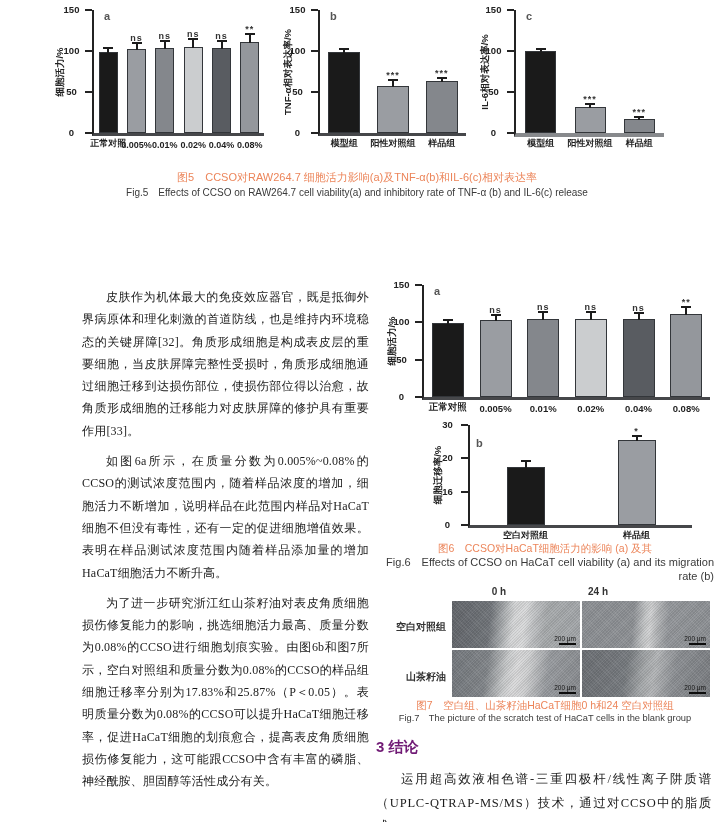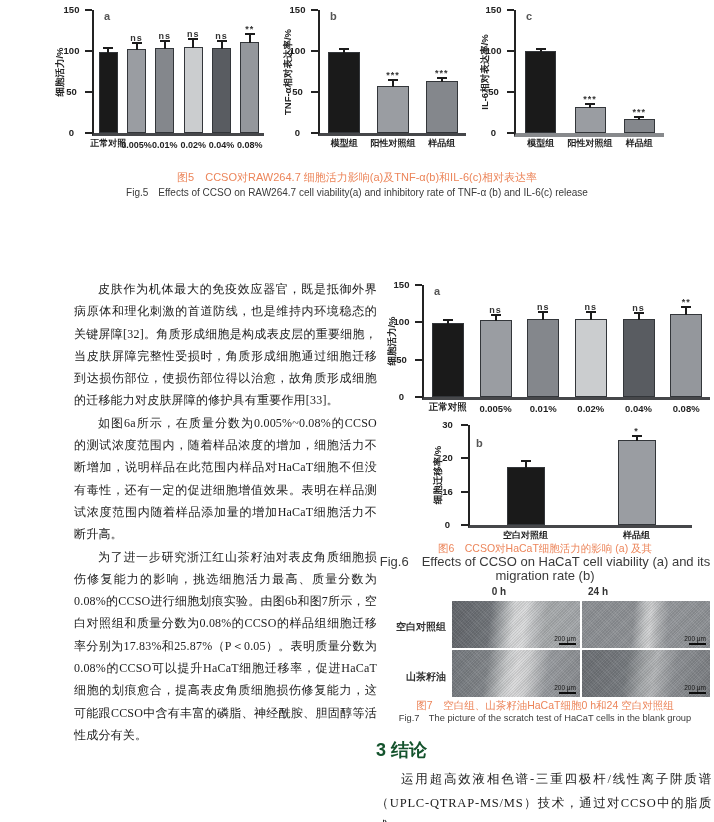--- a/index.html
+++ b/index.html
@@ -47,30 +47,30 @@
   .c6b .ylab{left:62px;top:57px;}
   .c6b .panel{left:6px;top:12px;}
   
   .cap-cn{color:#ec855a;}
   .cap-en{color:#3a3a3a;}
   #fig5-caption{position:absolute;left:0;top:170px;width:714px;text-align:center;}
   #fig5-caption .cap-cn{font-size:11px;line-height:15px;}
   #fig5-caption .cap-en{font-size:10px;line-height:15px;}
   #fig6-caption{position:absolute;left:376px;top:541px;width:338px;text-align:center;}
   #fig6-caption .cap-cn{font-size:10.5px;line-height:14px;}
-  #fig6-caption .cap-en{font-size:13px;line-height:14px;}
+  #fig6-caption .cap-en{font-size:11px;line-height:14px;text-align:right;}
   #fig7-caption{position:absolute;left:376px;top:699px;width:338px;text-align:center;}
   #fig7-caption .cap-cn{font-size:10.5px;line-height:13px;}
   #fig7-caption .cap-en{font-size:9.3px;line-height:12.5px;}
   
   #left-col{position:absolute;left:74px;top:278px;width:303px;
     font-family:"Liberation Serif","DejaVu Serif",serif;color:#1b1b1b;
     font-size:12px;line-height:22.3px;text-align:justify;letter-spacing:.2px;}
   #left-col .sec-heading{text-indent:.8em;}
-  #left-col p{margin:0;text-indent:2em;}
+  #left-col p{margin:8px;text-indent:2em;}
   
   #fig7{position:absolute;left:376px;top:586px;width:338px;height:112px;}
   #fig7 .f7-h{position:absolute;top:0;transform:translateX(-50%);
     font-size:10px;font-weight:600;color:#333;}
   #fig7 .f7-grid{position:absolute;left:76px;top:15px;display:grid;
     grid-template-columns:128px 128px;grid-auto-rows:47px;gap:2px;}
   #fig7 .rowlab{position:absolute;left:0;width:70px;text-align:right;
     font-size:10px;font-weight:600;color:#333;}
   .mpanel{position:relative;overflow:hidden;}
   .mpanel::after{content:"";position:absolute;inset:0;
@@ -79,21 +79,21 @@
       repeating-linear-gradient(-45deg,rgba(0,0,0,.09) 0 1px,transparent 1px 2px);}
   .p11{background:linear-gradient(97deg,#63666b 0%,#72767b 30%,#b0b3b5 41%,#d6d7d8 48%,#d9dadb 56%,#c0c2c4 63%,#a8abad 72%,#a4a7aa 100%);}
   .p12{background:linear-gradient(95deg,#8d9094 0%,#8f9296 40%,#c5c7c8 49%,#d1d2d3 53%,#b2b4b6 59%,#94979b 67%,#8e9195 100%);}
   .p21{background:linear-gradient(100deg,#74787d 0%,#82868a 28%,#c8caCB 42%,#dbdbdc 50%,#cfd0d1 58%,#999ca0 73%,#898c90 100%);}
   .p22{background:linear-gradient(100deg,#6c6f74 0%,#787c80 35%,#a5a8aa 48%,#b4b6b8 56%,#8d9094 71%,#7b7e82 100%);}
   .scale{position:absolute;right:4px;bottom:3px;text-align:right;z-index:2;}
   .scale .txt{font-size:6.5px;color:#141414;display:block;line-height:7px;}
   .scale .bar{position:static;display:block;width:17px;height:2.5px;background:#0d0d0d;
     margin-left:auto;margin-top:1px;border:none;}
   
-  #sec3-title{position:absolute;left:376px;top:738px;font-size:18px;font-weight:700;color:#14532d;}
+  #sec3-title{position:absolute;left:376px;top:738px;font-size:15px;font-weight:700;color:#701a75;}
   #sec3-para{position:absolute;left:376px;top:768px;width:336px;
     font-family:"Liberation Serif","DejaVu Serif",serif;color:#1b1b1b;
     font-size:12.5px;line-height:23.5px;text-align:justify;letter-spacing:.8px;}
   #sec3-para p{margin:0;text-indent:2em;}
 </style>
 </head>
 <body>
 
 <div class="chart c5a">
   <div class="ylab">细胞活力/%</div>

